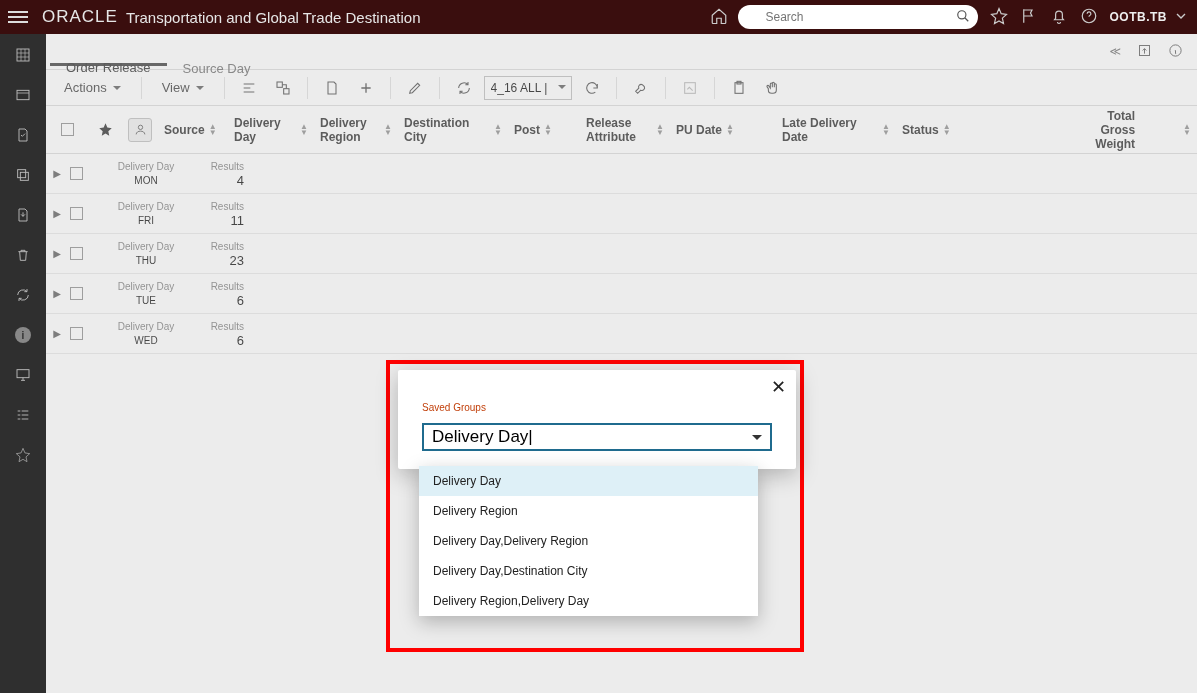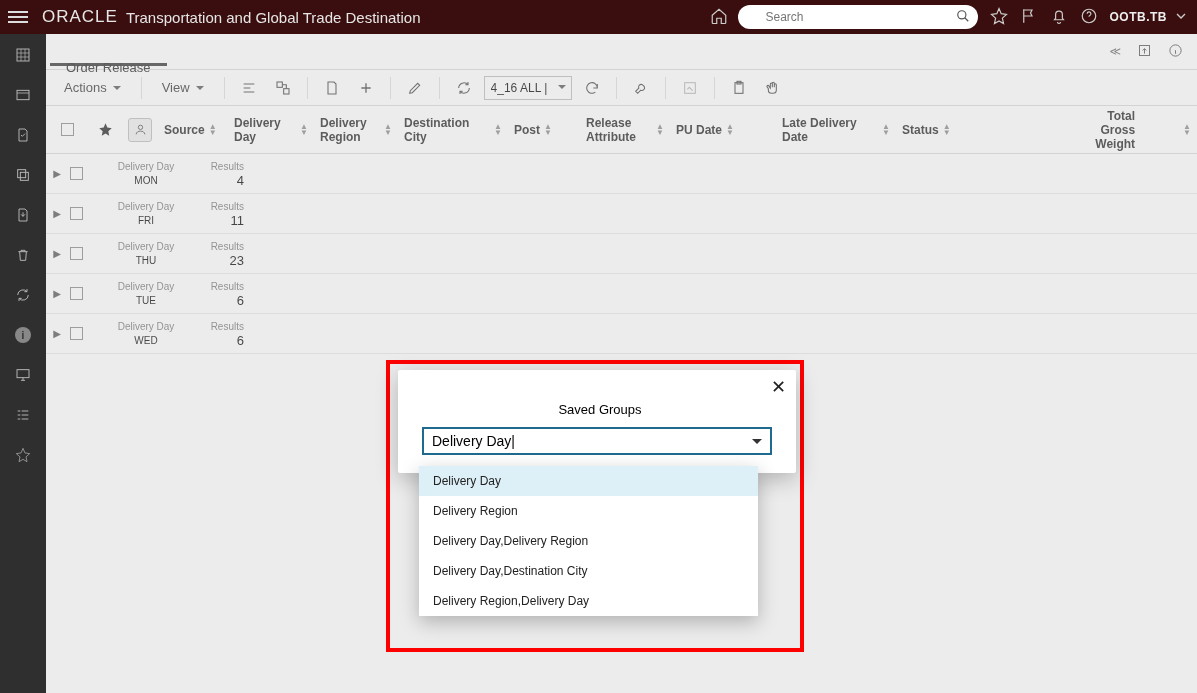--- a/index.html
+++ b/index.html
@@ -77,23 +77,23 @@
   .grow .gres .t{color:#777;font-size:10px;}
   .grow .gres .v{color:#000;font-size:13px;}
   
   
   .dim{position:absolute;inset:0;background:rgba(200,200,200,.35);pointer-events:none;}
   
   
   .redbox{position:absolute;left:386px;top:360px;width:418px;height:292px;border:4px solid #ff0000;pointer-events:none;}
   .modal{position:absolute;left:398px;top:370px;width:398px;background:#fff;border-radius:2px;box-shadow:0 6px 22px rgba(0,0,0,.25);padding:14px 18px 18px;z-index:5;}
   .modal .close{position:absolute;right:10px;top:6px;font-size:18px;cursor:pointer;color:#222;}
-  .modal .title{font-size:13px;color:#000000;margin:18px 0 10px 6px;text-align:center;}
+  .modal .title{font-size:10px;color:#c2410c;margin:18px 0 10px 6px;}
   .modal .combo{position:relative;margin:0 6px;}
-  .modal .combo input{width:100%;height:28px;border:2px solid #1f6b8e;padding:0 28px 0 8px;font-size:14px;outline:none;}
+  .modal .combo input{width:100%;height:28px;border:2px solid #1f6b8e;padding:0 28px 0 8px;font-size:17px;outline:none;}
   .modal .combo .caret{position:absolute;right:10px;top:12px;border:5px solid transparent;border-top-color:#333;}
   .dropdown{position:absolute;left:419px;top:466px;width:339px;max-height:200px;background:#fff;box-shadow:0 6px 18px rgba(0,0,0,.25);z-index:6;}
   .dropdown .opt{height:30px;line-height:30px;padding:0 14px;font-size:12px;color:#222;cursor:pointer;}
   .dropdown .opt.sel{background:#def0f7;}
   
   .chkbox{width:13px;height:13px;border:1px solid #888;background:#fff;}
   
   svg{overflow:visible;}
 </style>
 </head>
@@ -206,20 +206,21 @@
         <svg width="16" height="16" viewBox="0 0 24 24" fill="#bbb">
           <path d="M12 2l2.9 6.9L22 10l-5.5 4.8L18 22l-6-3.5L6 22l1.5-7.2L2 10l7.1-1.1z"></path>
         </svg>
       </span>
   </div>
 
   <div class="content">
 
     <div class="tabbar">
       <div class="tab active">Order Release</div>
+      <div class="tab">Source Day</div>
       <div class="tabbar-spacer"></div>
       <div class="tabbar-icons">
         <span style="font-size:11px;color:#666;">≪</span>
         <span><svg width="15" height="15" viewBox="0 0 24 24" stroke="#555" fill="none" stroke-width="1.6">
               <rect x="4" y="4" width="16" height="16"></rect>
               <path d="M9 12l3-3 3 3M12 9v8"></path>
             </svg></span>
         <span><svg width="15" height="15" viewBox="0 0 24 24" stroke="#555" fill="none" stroke-width="1.6">
               <circle cx="12" cy="12" r="9"></circle>
               <path d="M12 8h.01M11 12h1v5h1"></path>

